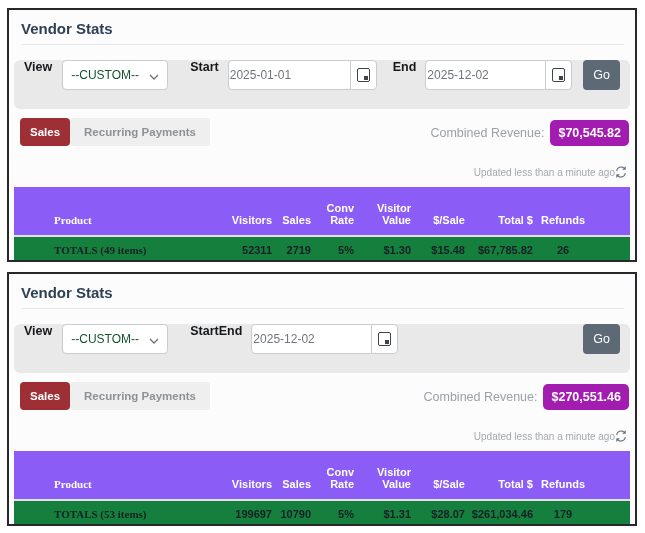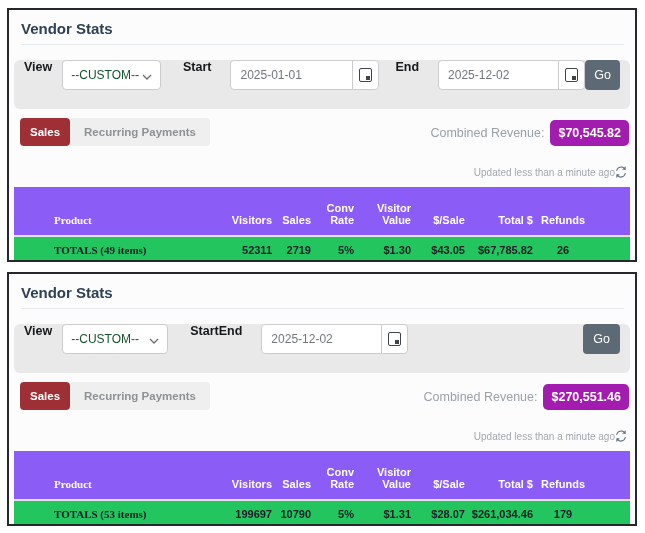--- a/index.html
+++ b/index.html
@@ -28,22 +28,22 @@
     width:106px;height:30px;background:#fff;border:1px solid #cbcccd;border-radius:4px;
     display:flex;align-items:center;justify-content:space-between;
     padding:0 8px;box-sizing:border-box;margin:0 22px 0 10px;cursor:default;
   }
   .viewsel .selval{font-size:12px;color:#14532d;}
   .dategroup{display:flex;height:30px;}
   .grp-start{margin:0 16px 0 9px;}
   .grp-end{margin:0 0 0 9px;}
   .dateinput{
     width:123px;height:30px;border:1px solid #cbcccd;border-radius:4px 0 0 4px;
-    padding:0 9px;font-size:12px;color:#71767c;background:#fff;box-sizing:border-box;
-    font-family:"Liberation Sans",sans-serif;outline:none;margin-left:10px;
+    padding:0 1px;font-size:12px;color:#71767c;background:#fff;box-sizing:border-box;
+    font-family:"Liberation Sans",sans-serif;outline:none;
   }
   .dateinput.short{width:121px;}
   .calbtn{
     width:27px;height:30px;border:1px solid #cbcccd;border-radius:0 4px 4px 0;
     background:#fff;margin-left:-1px;display:flex;align-items:center;justify-content:center;
     box-sizing:border-box;padding:0;cursor:pointer;
   }
   .calglyph{width:11px;height:12px;border:1.5px solid #3f4449;border-radius:2px;position:relative;}
   .calglyph::after{content:"";position:absolute;right:1px;bottom:1px;width:4px;height:4px;background:#3f4449;}
   .gobtn{
@@ -67,21 +67,21 @@
 
   table.stats{
     position:absolute;left:5px;top:177px;width:616px;
     border-collapse:collapse;table-layout:fixed;
   }
   table.stats th{
     background:#8b5cf6;color:#ffffff;font-size:11px;font-weight:bold;
     vertical-align:bottom;padding:6px 0 9px 0;white-space:pre-line;height:33px;
   }
   table.stats td{
-    background:#22c55e;color:#171f27;font-size:11px;font-weight:bold;
+    background:#15803d;color:#171f27;font-size:11px;font-weight:bold;
     height:26px;border-top:2px solid #e2e2e3;padding:0;
   }
   .col-product{text-align:left;padding-left:40px !important;font-family:Liberation Serif, serif;}
   .col-num{text-align:right;padding-right:4px !important;}
   .col-center{text-align:center;}
 </style>
 </head>
 <body>
 
 <div class="panel panel-1">
@@ -161,21 +161,21 @@
         <th></th>
       </tr>
     </thead>
     <tbody>
       <tr>
         <td class="col-product">TOTALS (49 items)</td>
         <td class="col-num">52311</td>
         <td class="col-num">2719</td>
         <td class="col-num">5%</td>
         <td class="col-num">$1.30</td>
-        <td class="col-num">$43.05</td>
+        <td class="col-num">$15.48</td>
         <td class="col-num">$67,785.82</td>
         <td class="col-center">26</td>
         <td></td>
       </tr>
     </tbody>
   </table>
 </div>
 
 <div class="panel panel-2">
   <div class="title">Vendor Stats</div>

